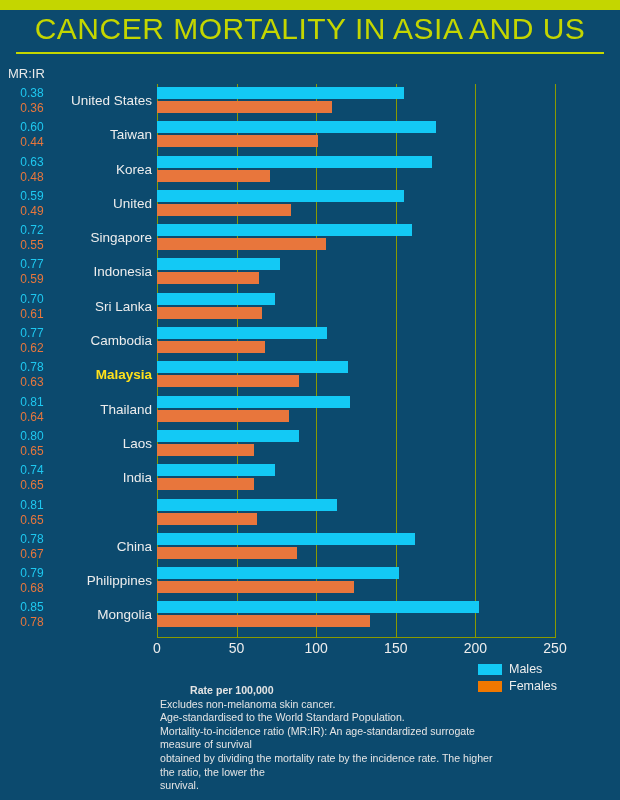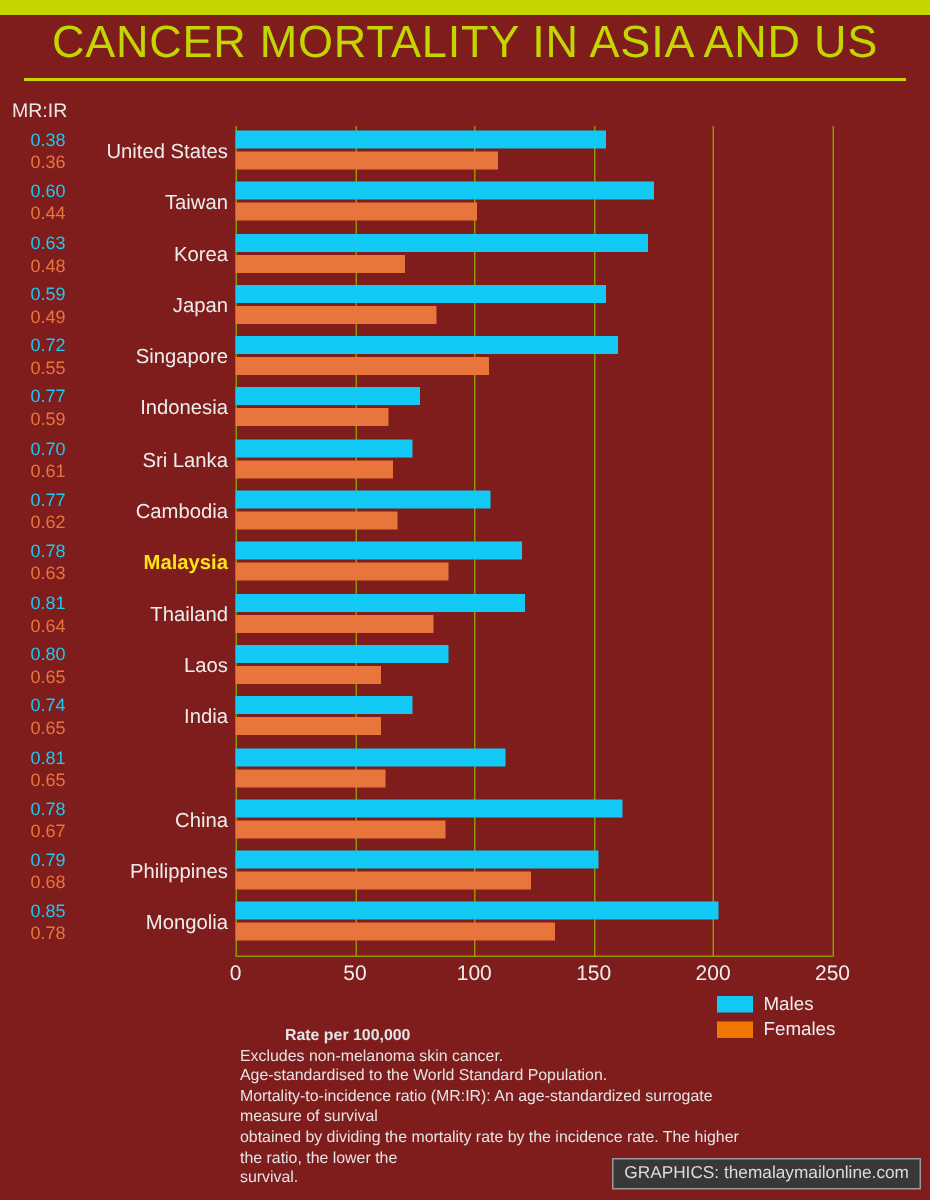--- a/index.html
+++ b/index.html
@@ -2,21 +2,21 @@
 <html><head>
 <meta charset="utf-8">
 <style>
   * { box-sizing: border-box; margin: 0; padding: 0; }
   html, body {
     width: 620px; height: 800px;
     background: #383838;
     font-family: "Liberation Sans", sans-serif;
     overflow: hidden;
   }
-  #page { position: relative; width: 620px; height: 800px; background: #7f1d1d; }
+  #page { position: relative; width: 620px; height: 800px; background: #0c4a6e; }
 
   .top-band {
     position: absolute; left: 0; top: 0; width: 620px; height: 10px;
     background: #c4d600;
   }
 
   .title {
     position: absolute; left: 0; top: 12px; width: 620px;
     text-align: center;
     color: #c4d600;
@@ -174,21 +174,21 @@
           <div class="barwrap">
             <div class="bar males" style="width: 275.416px;"></div>
             <div class="bar females" style="width: 113.032px;"></div>
           </div>
         </div>
         <div class="row">
           <div class="ratios">
             <span class="ratio-m">0.59</span>
             <span class="ratio-f">0.49</span>
           </div>
-          <div class="country">Japan</div>
+          <div class="country">United</div>
           <div class="barwrap">
             <div class="bar males" style="width: 246.76px;"></div>
             <div class="bar females" style="width: 133.728px;"></div>
           </div>
         </div>
         <div class="row">
           <div class="ratios">
             <span class="ratio-m">0.72</span>
             <span class="ratio-f">0.55</span>
           </div>
@@ -343,15 +343,14 @@
 
   <div class="notes">
     <span class="strong">Rate per 100,000</span>
     <span class="line">Excludes non-melanoma skin cancer.</span>
     <span class="line">Age-standardised to the World Standard Population.</span>
     <span class="line">Mortality-to-incidence ratio (MR:IR): An age-standardized surrogate measure of survival</span>
     <span class="line">obtained by dividing the mortality rate by the incidence rate. The higher the ratio, the lower the</span>
     <span class="line">survival.</span>
   </div>
 
-  <div class="graphics">GRAPHICS: themalaymailonline.com</div>
 
 </div>
 
 </body></html>

